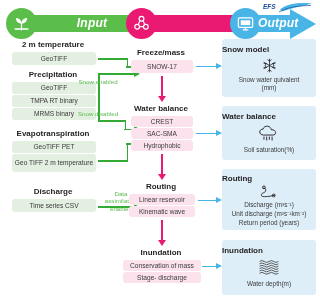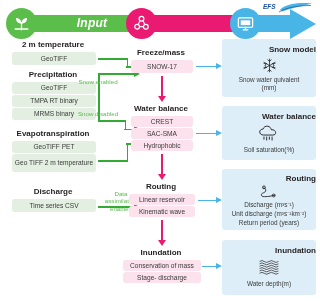--- a/index.html
+++ b/index.html
@@ -51,21 +51,21 @@
     position:absolute;border-radius:3px;font-size:6.6px;
     display:flex;align-items:center;justify-content:center;
     text-align:center;color:#3b3b3b;line-height:7.6px;
   }
   .chip-in{background:#e3efe0;}
   .chip-md{background:#fbe2ec;}
   .out-card{
     position:absolute;background:#ddeef8;border-radius:3px;
   }
   .out-title{
-    position:absolute;left:0;width:100%;text-align:right;
+    position:absolute;left:0;width:100%;text-align:left;
     font-weight:bold;font-size:8px;color:#231f20;
   }
   .out-sub{
     position:absolute;left:0;width:100%;text-align:center;
     font-size:6.4px;color:#3b3b3b;line-height:8px;
   }
   .out-ico{position:absolute;left:0;width:100%;display:flex;justify-content:center;}
 
   
   .ln{position:absolute;background:#33aa33;}
@@ -122,20 +122,21 @@
     </div>
     <div class="circ c-output">
       <svg width="19" height="19" viewBox="0 0 24 24">
         <rect x="3" y="5" width="18" height="12" rx="1.5" fill="none" stroke="#fff" stroke-width="1.6"></rect>
         <rect x="6" y="8" width="12" height="6" fill="#fff"></rect>
         <path d="M9 20 H15 M12 17 V20" stroke="#fff" stroke-width="1.6" stroke-linecap="round"></path>
       </svg>
     </div>
 
     <div class="banner-label l-input">Input</div>
+    <div class="banner-label l-output">Output</div>
 
     <svg class="efs" viewBox="0 0 104 28">
       <text x="2" y="14" font-family="Liberation Sans, sans-serif" font-size="13" font-style="italic" font-weight="bold" fill="#1b4f9c">EFS</text>
       <path d="M36 15 C52 2, 78 1, 100 3 C80 8, 58 13, 40 19 Z" fill="#49b5e6"></path>
       <path d="M34 20 C50 10, 76 7, 98 7" stroke="#1b4f9c" stroke-width="1.4" fill="none"></path>
     </svg>
   </div>
 
   <div>
 

